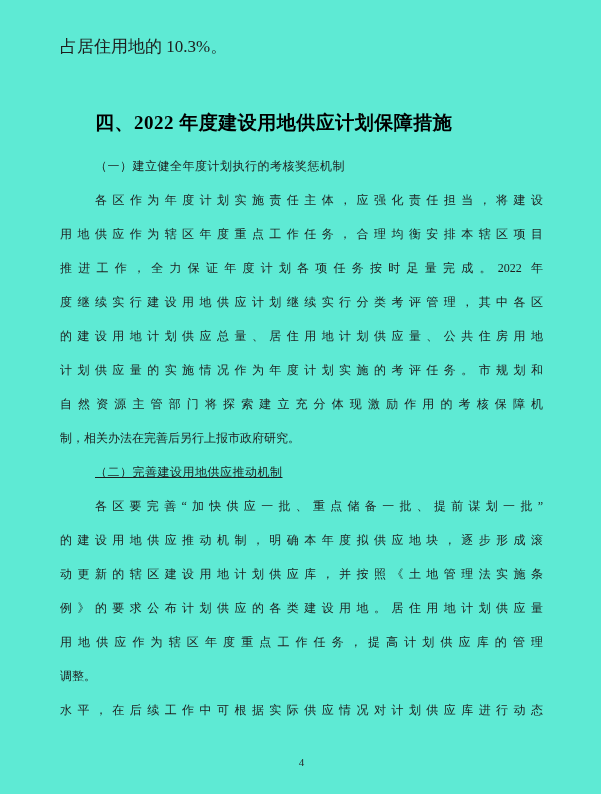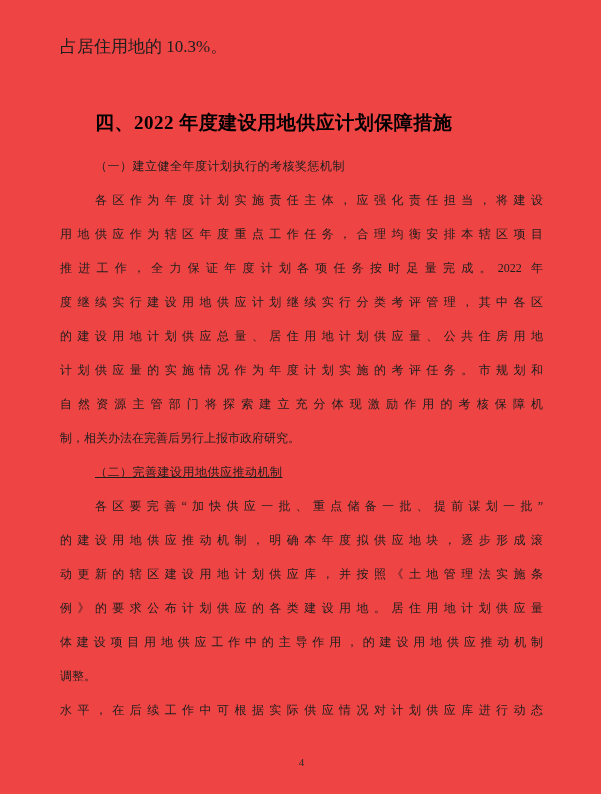--- a/index.html
+++ b/index.html
@@ -5,21 +5,21 @@
   html, body {
     margin: 0;
     padding: 0;
     background: #ffffff;
   }
   .page {
     position: relative;
     width: 601px;
     height: 794px;
     margin: 0 auto;
-    background: #ef4444;
+    background: #5eead4;
     overflow: hidden;
     font-family: "Liberation Serif", "DejaVu Serif", serif;
     color: #1e1e1e;
     box-sizing: border-box;
     padding: 30px 58px 0 60px;
   }
   .line {
     font-size: 17px;
     line-height: 34px;
     white-space: nowrap;
@@ -86,19 +86,19 @@
   <div class="body-line stretch">计划供应量的实施情况作为年度计划实施的考评任务。市规划和</div>
   <div class="body-line stretch">自然资源主管部门将探索建立充分体现激励作用的考核保障机</div>
   <div class="body-line">制，相关办法在完善后另行上报市政府研究。</div>
 
   <div class="subhead subhead2">（二）完善建设用地供应推动机制</div>
 
   <div class="body-line stretch indent">各区要完善“加快供应一批、重点储备一批、提前谋划一批”</div>
   <div class="body-line stretch">的建设用地供应推动机制，明确本年度拟供应地块，逐步形成滚</div>
   <div class="body-line stretch">动更新的辖区建设用地计划供应库，并按照《土地管理法实施条</div>
   <div class="body-line stretch">例》的要求公布计划供应的各类建设用地。居住用地计划供应量</div>
-  <div class="body-line stretch">体建设项目用地供应工作中的主导作用，的建设用地供应推动机制</div>
+  <div class="body-line stretch">用地供应作为辖区年度重点工作任务，提高计划供应库的管理</div>
   <div class="body-line">调整。</div>
   <div class="body-line stretch">水平，在后续工作中可根据实际供应情况对计划供应库进行动态</div>
 
   <div class="footer">4</div>
 
 </div>
 
 </body></html>

